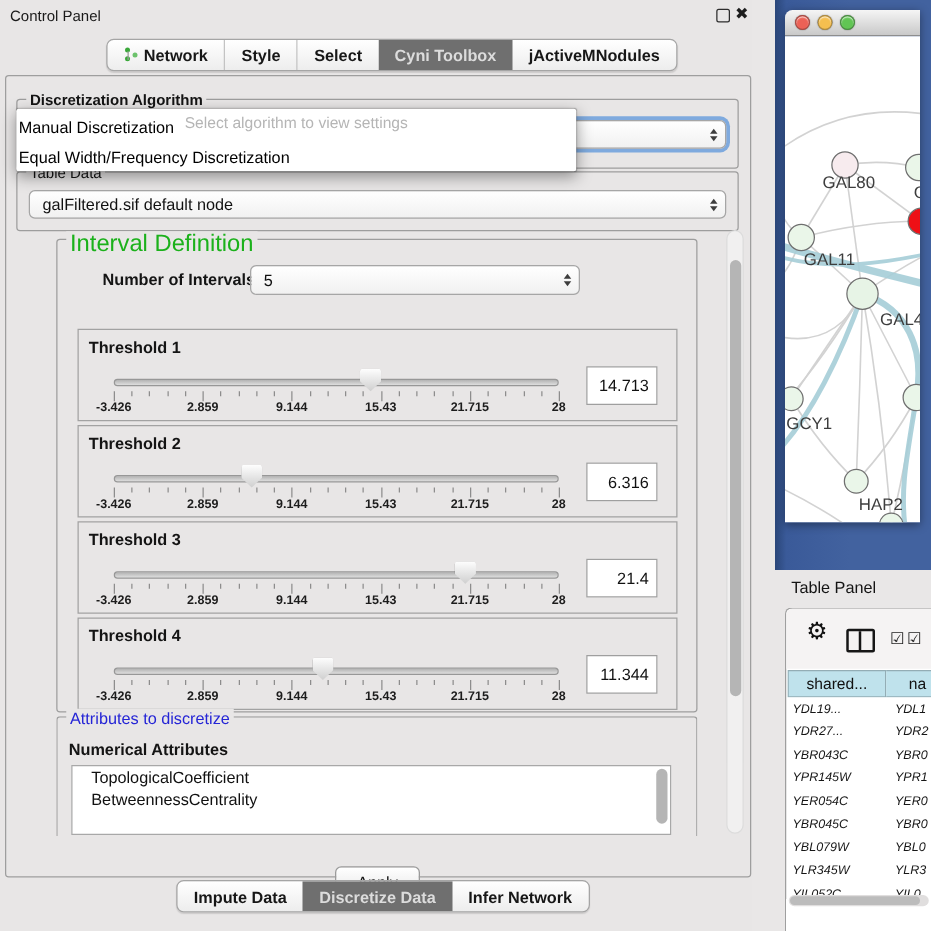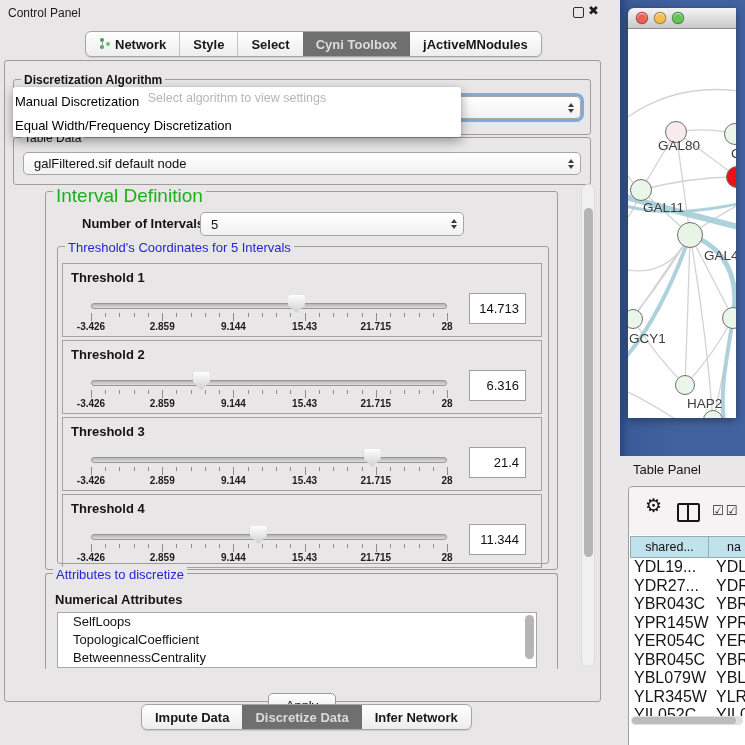--- a/index.html
+++ b/index.html
@@ -78,21 +78,21 @@
   .tp-toolbar{left:629px;top:487px;width:116px;height:48px;background:#f5f3f3;border-radius:5px 0 0 0;}
   .gear{left:645px;top:496px;font-size:19px;color:#111;line-height:19px;}
   .splitic{left:677px;top:503px;width:19px;height:15px;border:2px solid #161616;border-radius:2px;}
   .splitic::before{content:"";position:absolute;left:8px;top:0;width:2px;height:15px;background:#161616;}
   .checks{left:712px;top:503px;font-size:13px;color:#222;letter-spacing:2px;}
   .thead{left:630px;top:536px;width:115px;height:22px;display:flex;overflow:hidden;}
   .thcell{background:var(--hdr-blue);border:1px solid #93adb5;border-left:none;font-size:12.5px;color:#111;display:flex;align-items:center;justify-content:center;box-sizing:border-box;white-space:nowrap;}
   .thcell:first-child{border-left:1px solid #93adb5;}
   .tbody{left:630px;top:558px;width:115px;height:158px;overflow:hidden;background:#fff;}
   .trow{display:flex;height:18.5px;align-items:center;}
-  .tcell{font-size:16px;color:#161616;white-space:nowrap;overflow:hidden;}
+  .tcell{font-size:10px;color:#161616;white-space:nowrap;overflow:hidden;font-style:italic;}
   .hscroll{left:631px;top:716px;width:112px;height:9px;background:#e0dede;border-radius:5px;}
   .hthumb{position:absolute;left:1px;top:1px;width:104px;height:7px;background:#bcbcbc;border-radius:4px;}
 </style>
 </head>
 <body>
 
 <div id="root">
 
   <div class="abs titlebar">
     <span class="abs wtitle">Control Panel</span>
@@ -146,23 +146,20 @@
   <div class="abs group" style="left:45px;top:191px;width:511px;height:377px;">
     <span class="glabel green">Interval Definition</span>
   </div>
   <span class="abs boldlab" style="left:82px;top:216px;">Number of Intervals</span>
   <div class="abs combo" style="left:200px;top:212px;width:264px;height:24px;">
     <span class="ctext">5</span>
     <span class="stepper">
         <span class="arr-up"></span>
         <span class="arr-dn"></span>
       </span>
-  </div>
-  <div class="abs group" style="left:57px;top:246px;width:490px;height:316px;">
-    <span class="glabel blue">Threshold's Coordinates for 5 Intervals</span>
   </div>
   <div id="thresholds" class="abs" style="left:62px;top:263px;width:480px;">
       <div class="tbox">
         <div class="tlabel">Threshold 1</div>
         <div class="sliderwrap">
           <div class="track"></div>
           <div class="thumb" style="left: calc(57.72% - 8.5px);"></div>
           <div class="ticks">
             <span class="tick major" style="left: 0%;"></span>
             <span class="tick" style="left: 4%;"></span>
@@ -335,21 +332,20 @@
         <div class="vbox">11.344</div>
       </div>
     </div>
 
   <div class="abs group nob" style="left:45px;top:573px;width:511px;height:95px;">
     <span class="glabel blue">Attributes to discretize</span>
   </div>
   <span class="abs boldlab" style="left:55px;top:592px;">Numerical Attributes</span>
   <div id="attrList" class="abs attrlist">
 
-  <div class="attr-item">SelfLoops</div>
       <div class="attr-item">TopologicalCoefficient</div>
       <div class="attr-item">BetweennessCentrality</div>
       <div class="abs vthumb" style="right:2px;top:2px;width:9px;height:44px;"></div>
     </div>
 
   <div class="abs vscroll-track" style="left:581px;top:184px;width:14px;height:483px;box-sizing:border-box;">
     <div class="abs vthumb" style="left:2px;top:23px;width:9px;height:349px;"></div>
   </div>
 
   <div class="abs btn" style="left:268px;top:693px;width:66px;height:22px;">Apply</div>

